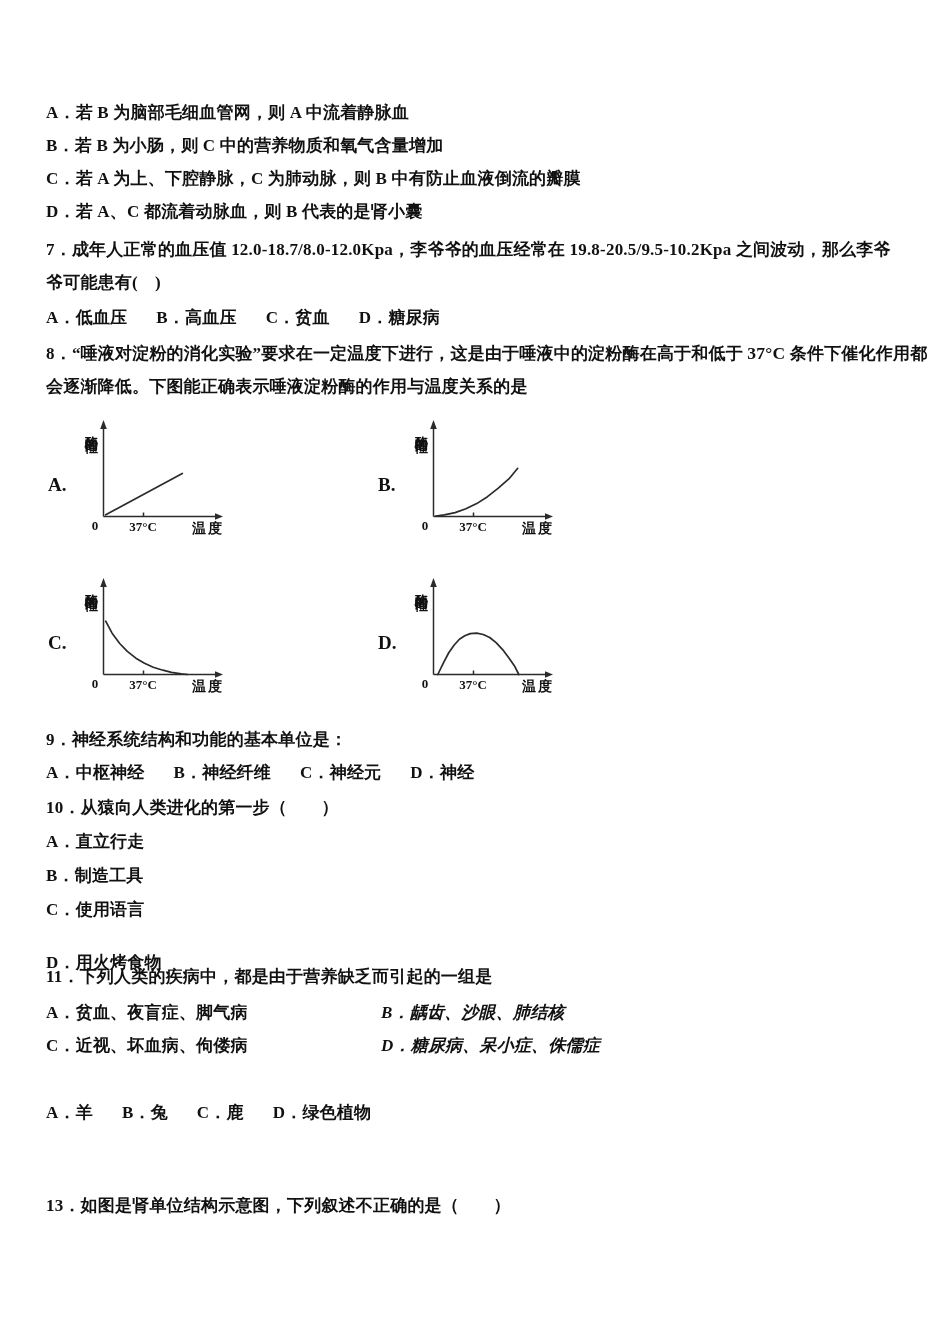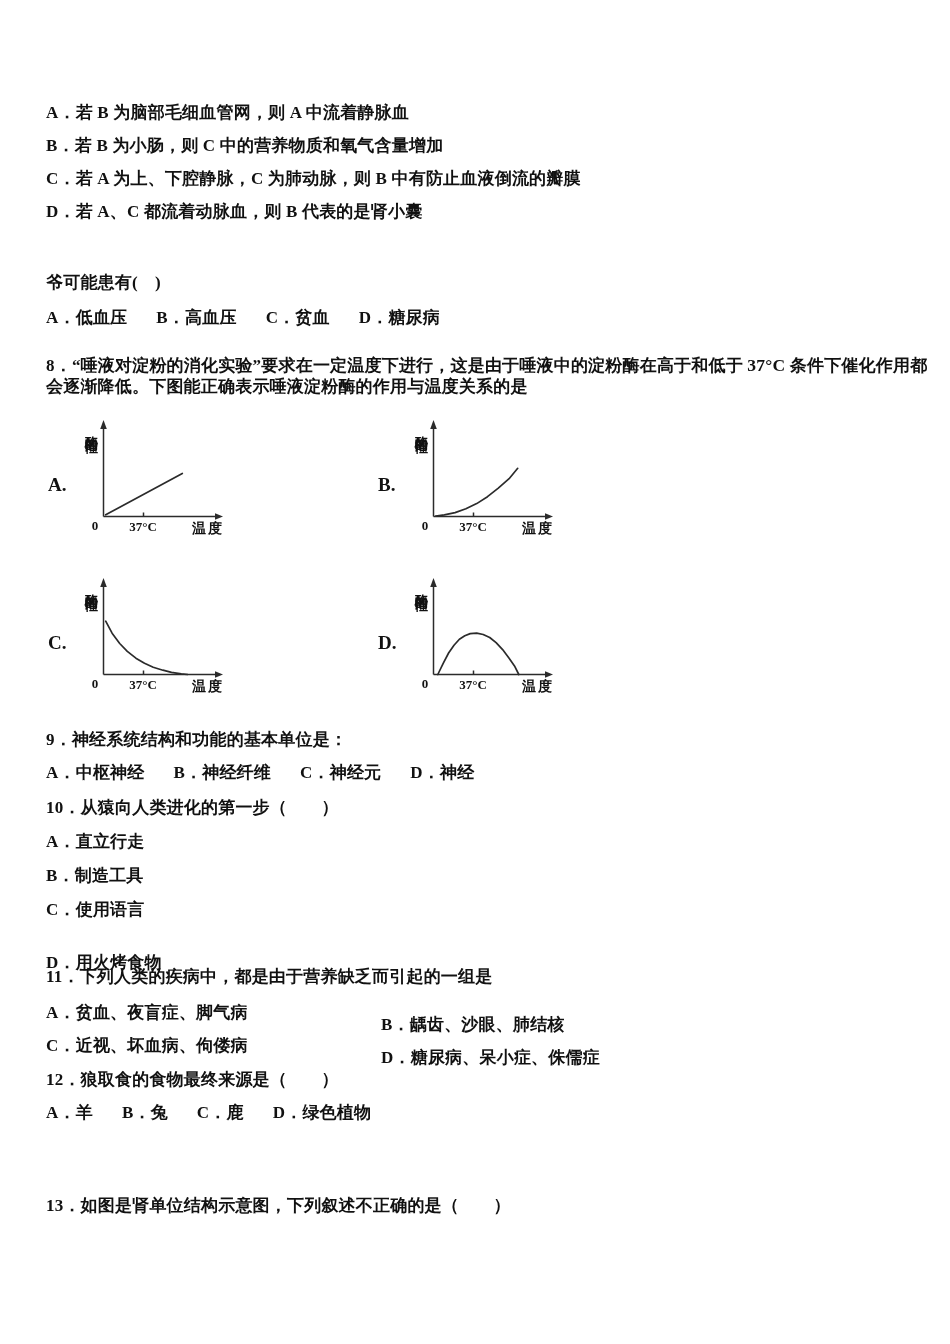--- a/index.html
+++ b/index.html
@@ -15,21 +15,21 @@
   .tl{
     position:absolute;
     left:46px;
     font-size:17px;
     font-weight:600;
     line-height:22px;
     white-space:nowrap;
     letter-spacing:0.2px;
   }
   .optrow{display:flex;gap:29px;}
-  .col2{position:absolute;left:335px;top:12px;white-space:nowrap;}
+  .col2{position:absolute;left:335px;top:0;white-space:nowrap;font-style:italic;}
   .b37{font-weight:800;font-size:17.5px;}
   
   .graph-panel{
     position:absolute;
     width:235px;height:130px;
   }
   .gletter{
     position:absolute;left:8px;top:54px;
     font-size:19px;font-weight:700;
   }
@@ -59,29 +59,30 @@
 </head>
 <body>
 
 <div class="page">
 
   <div class="tl" style="top:102px">A．若 B 为脑部毛细血管网，则 A 中流着静脉血</div>
   <div class="tl" style="top:168px">C．若 A 为上、下腔静脉，C 为肺动脉，则 B 中有防止血液倒流的瓣膜</div>
   <div class="tl" style="top:135px">B．若 B 为小肠，则 C 中的营养物质和氧气含量增加</div>
   <div class="tl" style="top:201px">D．若 A、C 都流着动脉血，则 B 代表的是肾小囊</div>
 
+  <div class="tl" style="top:239px">7．成年人正常的血压值 12.0-18.7/8.0-12.0Kpa，李爷爷的血压经常在 19.8-20.5/9.5-10.2Kpa 之间波动，那么李爷</div>
   <div class="tl" style="top:272px">爷可能患有(　)</div>
   <div class="tl optrow" style="top:307px">
     <span>A．低血压</span>
     <span>B．高血压</span>
     <span>C．贫血</span>
     <span>D．糖尿病</span>
   </div>
 
-  <div class="tl" style="top:354px">
+  <div class="tl" style="top:342px">
     <span>8．“唾液对淀粉的消化实验”要求在一定温度下进行，这是由于唾液中的淀粉酶在高于和低于 </span><span class="b37">37°C</span><span> 条件下催化作用都</span>
   </div>
   <div class="tl" style="top:376px">会逐渐降低。下图能正确表示唾液淀粉酶的作用与温度关系的是</div>
 
   <div class="graph-panel" style="left:40px;top:420px">
     <span class="gletter">A.</span>
     <div class="ylab">酶的活性</div>
     <svg class="gplot" width="132" height="104" viewBox="0 0 132 104">
       <polygon class="ink" points="3.2,9 9.8,9 6.5,0"></polygon>
       <line class="axis" x1="6.5" y1="6" x2="6.5" y2="96.5"></line>
@@ -160,21 +161,20 @@
   <div class="tl" style="top:966px">11．下列人类的疾病中，都是由于营养缺乏而引起的一组是</div>
   <div class="tl" style="top:1002px">
     <span>A．贫血、夜盲症、脚气病</span>
     <span class="col2">B．龋齿、沙眼、肺结核</span>
   </div>
   <div class="tl" style="top:1035px">
     <span>C．近视、坏血病、佝偻病</span>
     <span class="col2">D．糖尿病、呆小症、侏儒症</span>
   </div>
 
-  <div class="tl" style="top:1069px">12．狼取食的食物最终来源是（　　）</div>
   <div class="tl optrow" style="top:1102px">
     <span>A．羊</span>
     <span>B．兔</span>
     <span>C．鹿</span>
     <span>D．绿色植物</span>
   </div>
 
   <div class="tl" style="top:1195px">13．如图是肾单位结构示意图，下列叙述不正确的是（　　）</div>
 
 </div>

